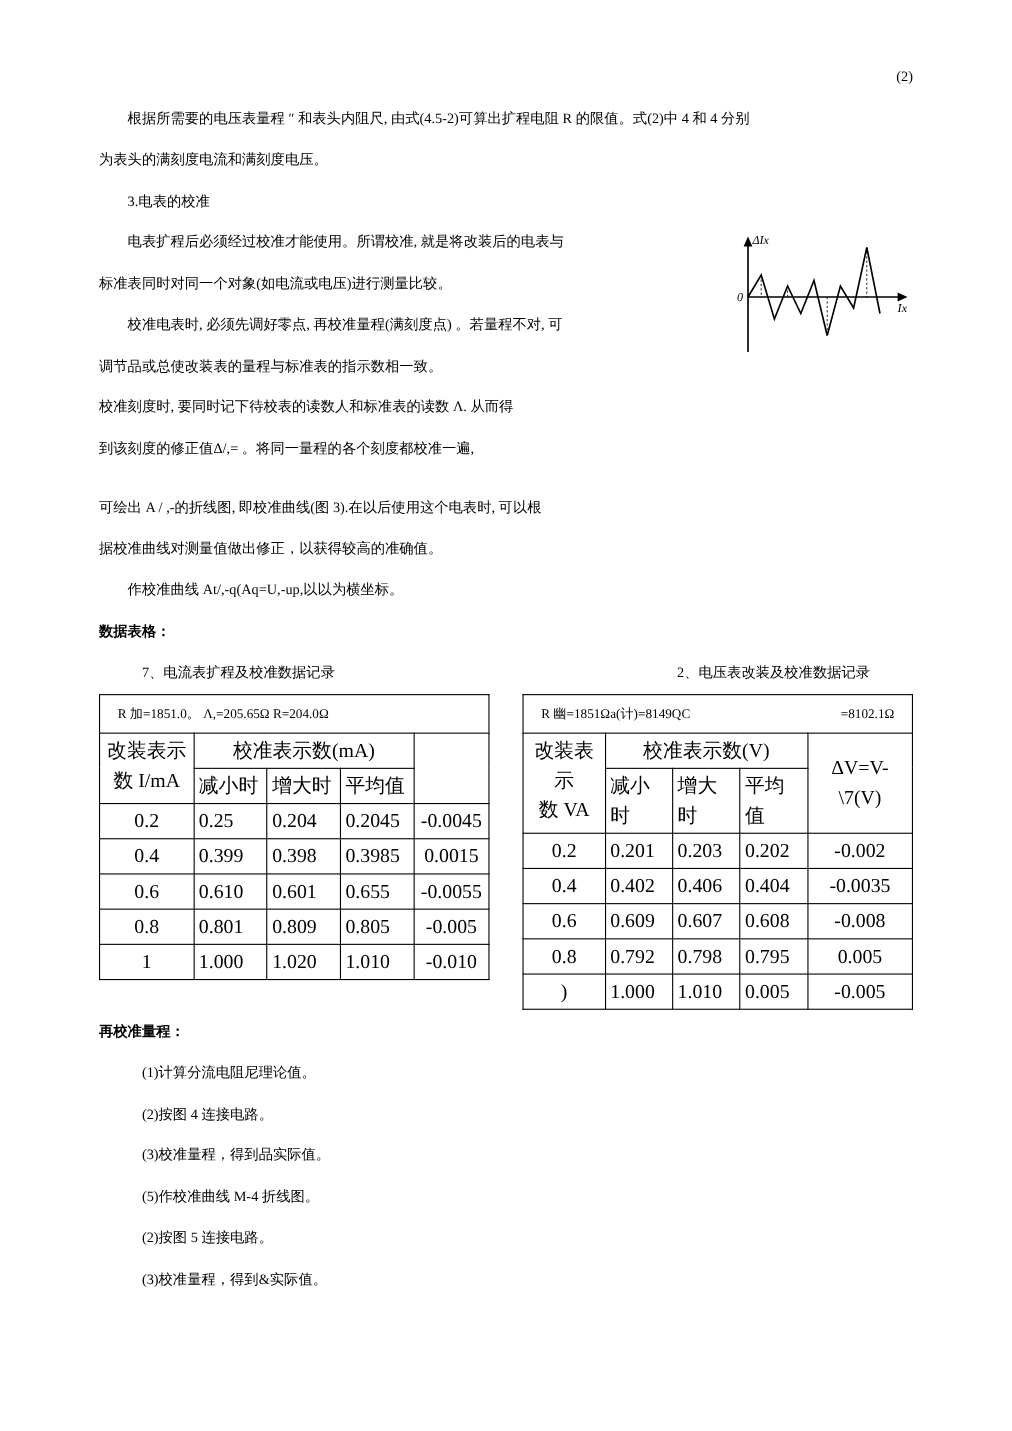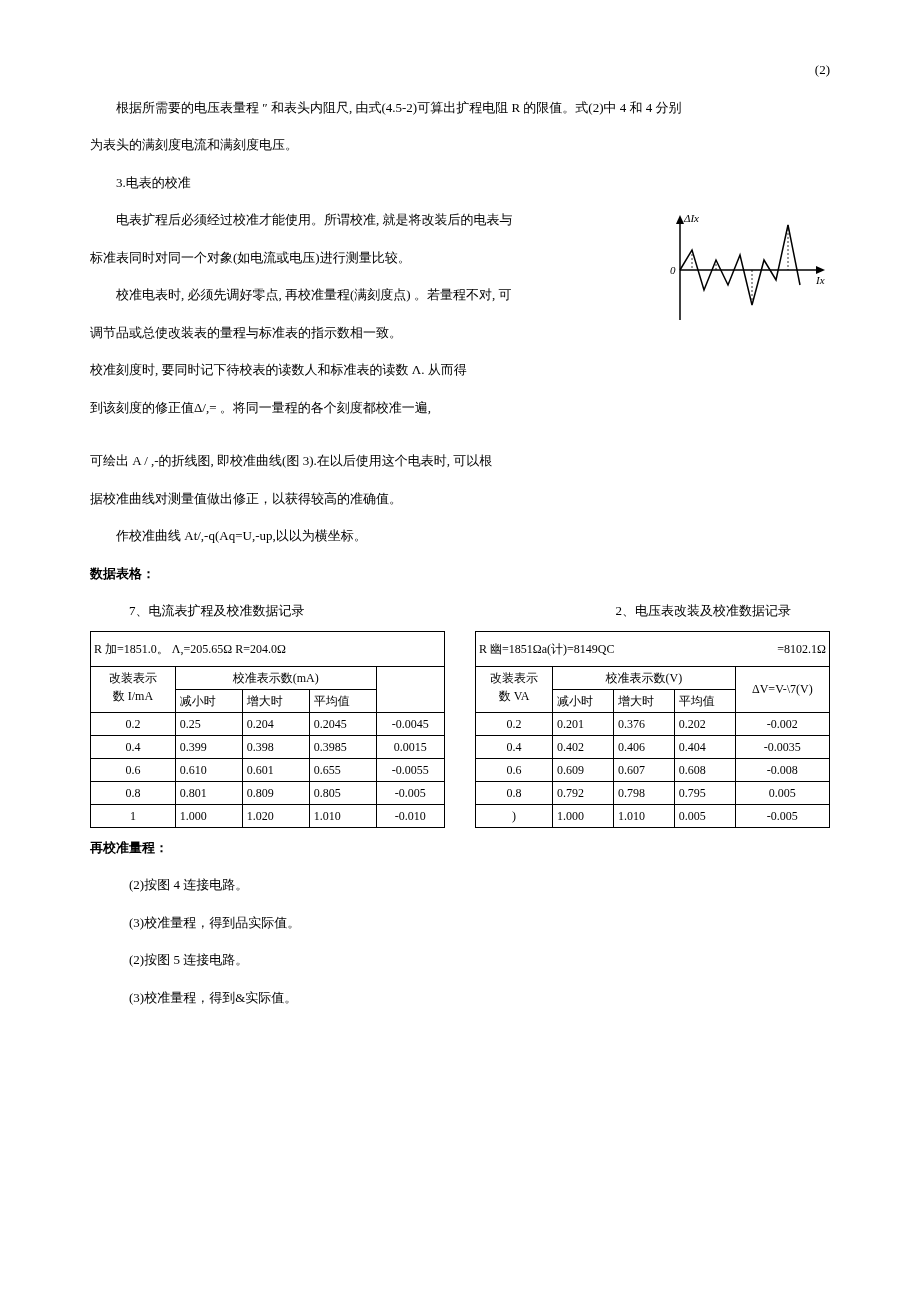--- a/index.html
+++ b/index.html
@@ -43,29 +43,29 @@
     flex: 1;
   }
   .tbl-cap-row {
     display: flex;
     justify-content: space-between;
     margin: 6px 0 10px 0;
   }
   .tbl-header-line {
     border: 1px solid #000;
     border-bottom: none;
-    padding: 8px 3px;
+    padding: 8px 16px;
     font-size: 12px;
     display: flex;
     justify-content: space-between;
   }
   table {
     border-collapse: collapse;
     width: 100%;
-    font-size: 12px;
+    font-size: 18px;
   }
   th, td {
     border: 1px solid #000;
     padding: 2px 4px;
     text-align: left;
     height: 18px;
     font-weight: normal;
   }
   th.center, td.center { text-align: center; }
   .steps-list p {
@@ -200,21 +200,21 @@
         <th rowspan="2" class="center">ΔV=V-\7(V)</th>
       </tr>
       <tr>
         <th>减小时</th>
         <th>增大时</th>
         <th>平均值</th>
       </tr>
       <tr>
         <td class="center">0.2</td>
         <td>0.201</td>
-        <td>0.376</td>
+        <td>0.203</td>
         <td>0.202</td>
         <td class="center">-0.002</td>
       </tr>
       <tr>
         <td class="center">0.4</td>
         <td>0.402</td>
         <td>0.406</td>
         <td>0.404</td>
         <td class="center">-0.0035</td>
       </tr>
@@ -241,17 +241,19 @@
       </tr>
     </tbody>
       </table>
   </div>
 
 </div>
 
 <p class="section-head">再校准量程：</p>
 
 <div class="steps-list">
+  <p>(1)计算分流电阻尼理论值。</p>
   <p>(2)按图 4 连接电路。</p>
   <p>(3)校准量程，得到品实际值。</p>
+  <p>(5)作校准曲线 M-4 折线图。</p>
   <p>(2)按图 5 连接电路。</p>
   <p>(3)校准量程，得到&amp;实际值。</p>
 </div>
 
 </body></html>

